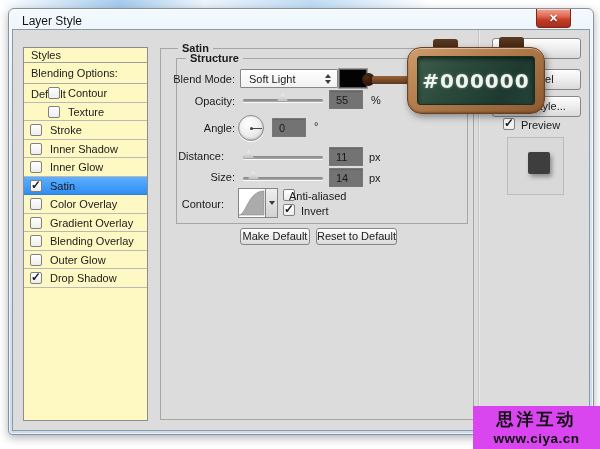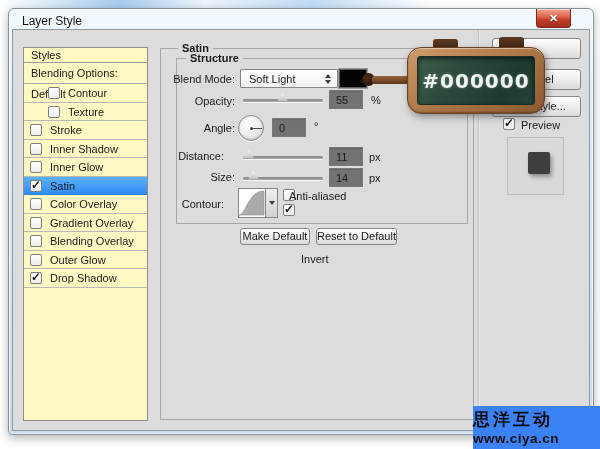--- a/index.html
+++ b/index.html
@@ -130,22 +130,22 @@
     box-shadow:2px 3px 7px rgba(0,0,0,.38), inset 0 1px 0 rgba(255,255,255,.45), inset 0 -1px 2px rgba(0,0,0,.3);
     z-index:32; }
   .badge-board { position:absolute; left:9px; top:8px; width:118px; height:49px; border-radius:3px;
     background:linear-gradient(125deg,#3d5c49 0%,#2b4a3c 35%,#1e3a30 75%,#24423a 100%);
     border:1px solid #163028; box-shadow:inset 0 2px 4px rgba(0,0,0,.55);
     display:flex; align-items:center; justify-content:center; }
   .badge-text { font-family:"DejaVu Sans", sans-serif; font-size:20px; font-weight:bold;
     color:#f0f5ef; letter-spacing:1px; text-shadow:0 0 3px rgba(240,255,240,.35); }
 
   
-  .watermark { left:473px; top:406px; width:127px; height:43px; background:#3b82f6; z-index:40;
-    }
+  .watermark { left:473px; top:406px; width:127px; height:43px; background:#d946ef; z-index:40;
+    text-align:center; }
   .wm1 { margin-top:2px; font-size:17px; font-weight:bold; letter-spacing:3px; color:#0d0d0d; }
   .wm2 { font-size:13.5px; font-weight:bold; color:#0d0d0d; letter-spacing:.5px; }
 </style>
 </head>
 <body>
 
 <div class="abs sky"></div>
 
 <div class="abs window">
   <div class="abs title" style="left:13px; top:5px;">Layer Style</div>
@@ -280,21 +280,21 @@
 <div class="abs contour-arrow">
     <i class="tri-dn"></i>
   </div>
 <div class="abs cb" style="left:283px; top:189px;">
     <span></span>
   </div>
 <div class="abs" style="left:289px; top:190px;">Anti-aliased</div>
 <div class="abs cb" style="left:283px; top:204px;">
     <span>✓</span>
   </div>
-<div class="abs" style="left:301px; top:205px;margin-top:48px;">Invert</div>
+<div class="abs" style="left:301px; top:205px;">Invert</div>
 
 <div class="abs btn btn-make">Make Default</div>
 <div class="abs btn btn-reset">Reset to Default</div>
 
 <div class="abs btn btn-right btn-ok"></div>
 <div class="abs btn btn-right btn-cancel">Cancel</div>
 <div class="abs btn btn-right btn-newstyle">New Style...</div>
 <div class="abs cb preview-cb">
     <span>✓</span>
   </div>

